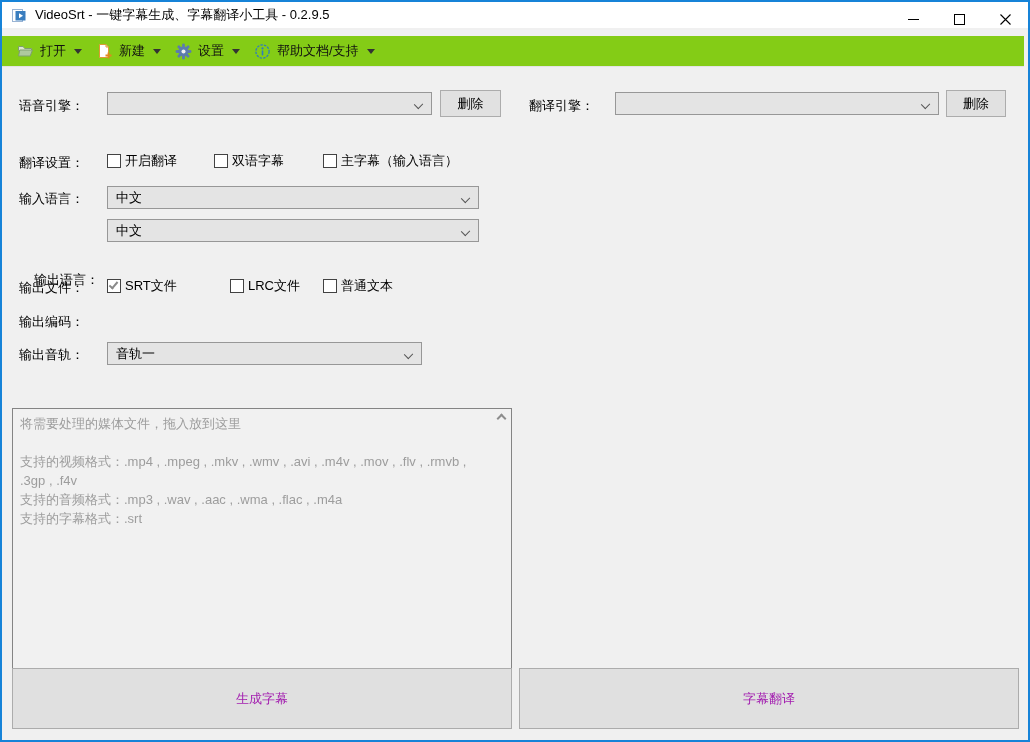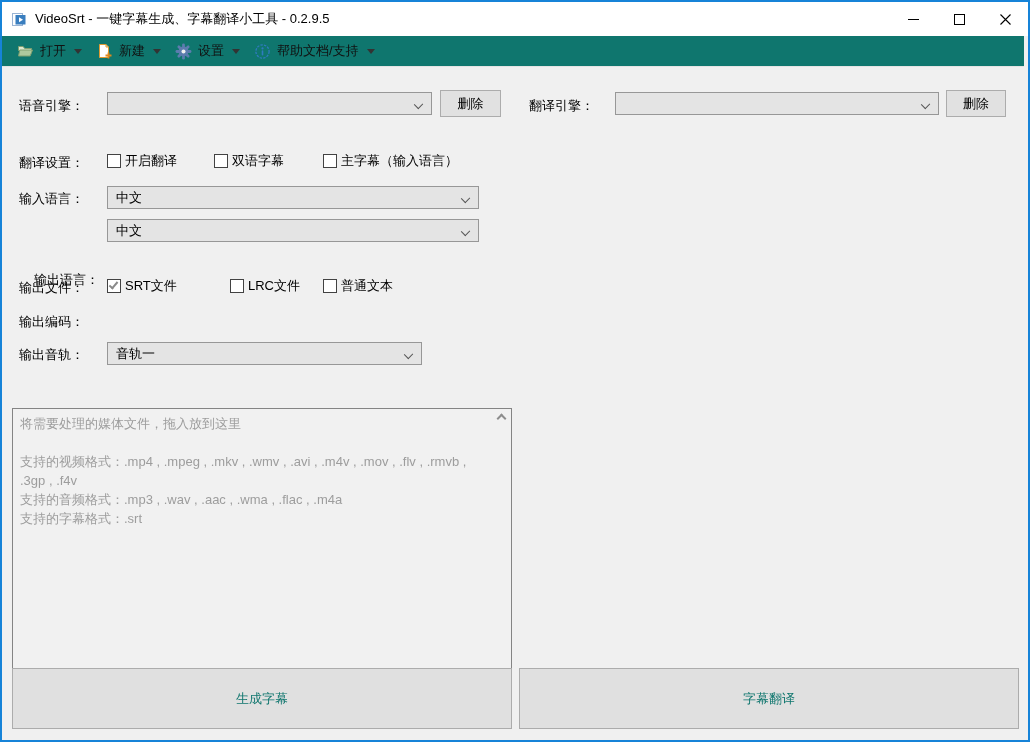--- a/index.html
+++ b/index.html
@@ -6,32 +6,32 @@
   html,body { width:1030px; height:742px; background:#cfcfcf; }
   body { font-family:"Liberation Sans","DejaVu Sans",sans-serif; }
 
   .window{
     position:relative; width:1030px; height:742px;
     border:2px solid #1683d8; background:#f0f0f0; overflow:hidden;
   }
 
   
   .titlebar{
-    position:absolute; top:0; left:0; right:0; height:34px;
+    position:absolute; top:0; left:0; right:0; height:26px;
     background:#ffffff; display:flex; align-items:center; padding-left:9px;
   }
   .app-icon{ width:17px; height:17px; margin-right:7px; display:inline-flex; }
   .title-text{ font-size:13px; color:#000; }
   .win-controls{ position:absolute; right:0; top:0; height:34px; display:flex; }
   .win-ctrl{ width:46px; height:34px; display:flex; align-items:center; justify-content:center; cursor:default; }
 
   
   .toolbar{
     position:absolute; top:34px; left:0; right:4px; height:31px;
-    background:#0f766e; border-bottom:1px solid #e3e3e3;
+    background:#84cc16; border-bottom:1px solid #e3e3e3;
     display:flex; align-items:center; padding-left:8px;
   }
   .tool{ display:flex; align-items:center; gap:6px; padding:0 7px; height:26px; font-size:13px; color:#111; }
   .tool .ticon{ width:17px; height:17px; display:inline-flex; }
   .caret{ width:0; height:0; border-left:4px solid transparent; border-right:4px solid transparent; border-top:5px solid #333; margin-left:2px; }
 
   
   .lbl{ position:absolute; font-size:13px; color:#000; white-space:nowrap; }
 
   .dd{
@@ -58,21 +58,21 @@
   .panel{ position:absolute; width:500px; height:273px; background:#f1f1f1; border:1px solid #848484; }
   .panel .ph{ position:absolute; top:5px; left:7px; right:26px; font-size:13px; line-height:19px;
               color:#9d9d9d; white-space:pre-wrap; word-break:break-word; }
   .sb{ position:absolute; top:1px; bottom:1px; right:1px; width:17px; background:#f1f1f1;
        display:flex; flex-direction:column; justify-content:space-between; align-items:center; }
   .sa{ width:17px; height:17px; display:flex; align-items:center; justify-content:center; }
 
   
   .big-btn{
     position:absolute; width:500px; height:61px; background:#e0e0e0; border:1px solid #acacac;
-    display:flex; align-items:center; justify-content:center; font-size:13px; color:#0f766e;
+    display:flex; align-items:center; justify-content:center; font-size:13px; color:#a21caf;
   }
 </style>
 </head>
 <body>
 
 <div class="window">
 
   <div class="titlebar">
     <span class="app-icon">
       <svg viewBox="0 0 17 17" width="17" height="17">

